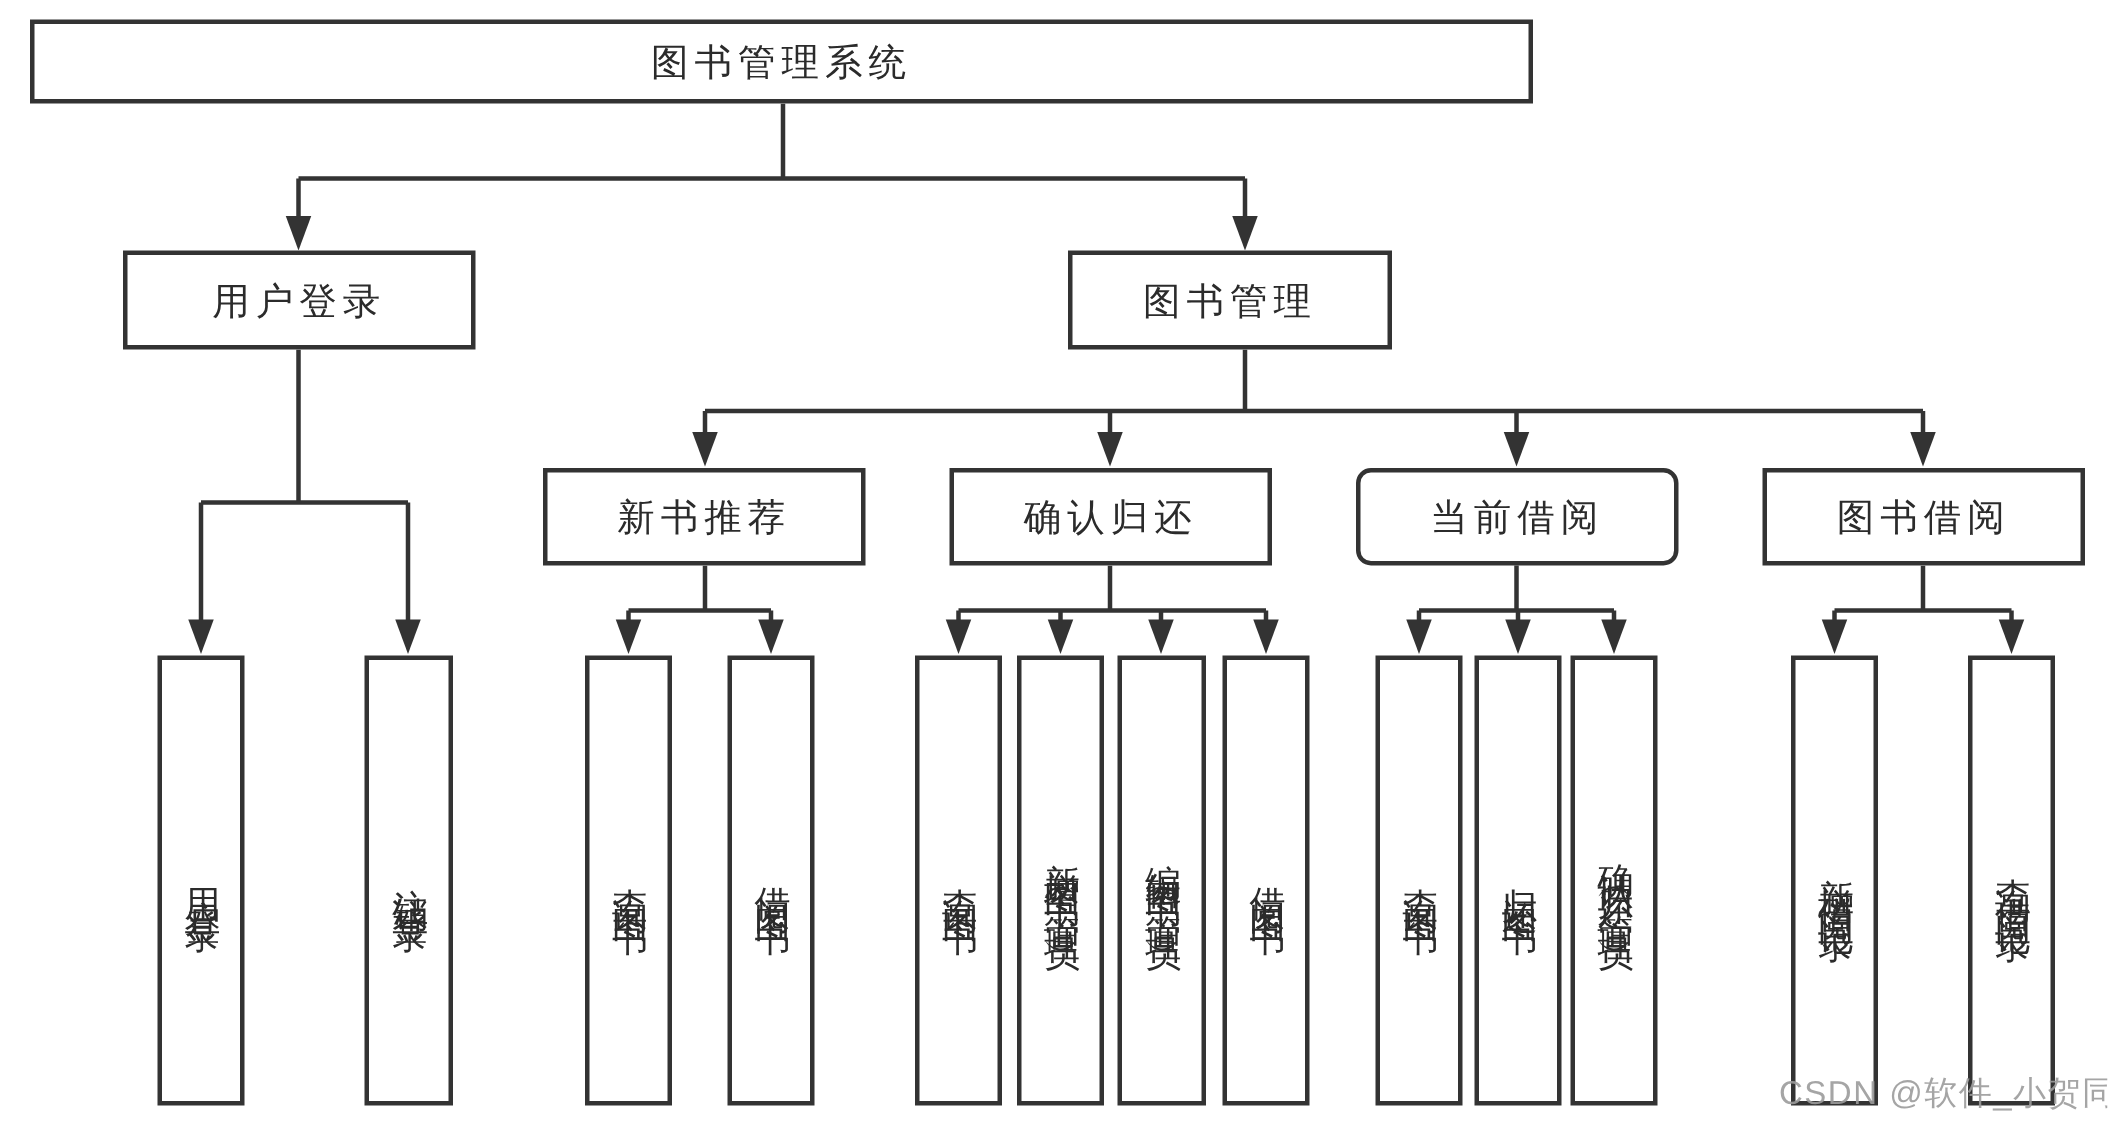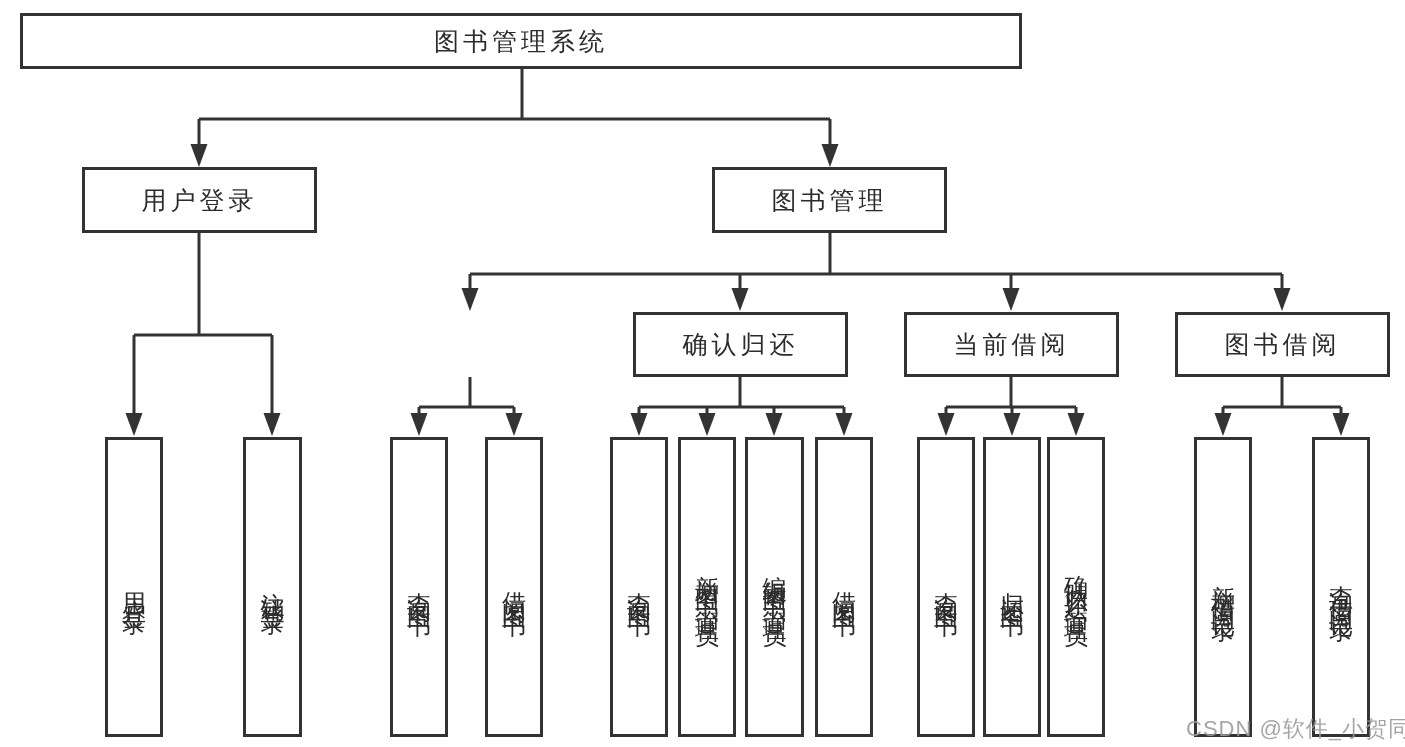--- a/index.html
+++ b/index.html
@@ -96,28 +96,31 @@
     </g>
   </svg>
 
   <div class="box" style="left:20px;top:13px;width:1002px;height:56px;">
     <span class="hlabel">图书管理系统</span>
   </div>
 
   <div class="box" style="left:82px;top:167px;width:235px;height:66px;">
     <span class="hlabel">用户登录</span>
   </div>
-  <div class="box" style="left:712px;top:167px;width:235px;height:66px;">
+  <div class="box" style="left:712px;top:167px;width:216px;height:66px;">
     <span class="hlabel">图书管理</span>
   </div>
 
+  <div class="box" style="left:362px;top:312px;width:215px;height:65px;">
+    <span class="hlabel">新书推荐</span>
+  </div>
   <div class="box" style="left:633px;top:312px;width:215px;height:65px;">
     <span class="hlabel">确认归还</span>
   </div>
-  <div class="box" style="left:904px;top:312px;width:215px;height:65px;">
+  <div class="box" style="left:904px;top:312px;width:215px;height:65px;border-radius:10px;">
     <span class="hlabel">当前借阅</span>
   </div>
   <div class="box" style="left:1175px;top:312px;width:215px;height:65px;">
     <span class="hlabel">图书借阅</span>
   </div>
 
   <div class="box" style="left:105px;top:437px;width:58px;height:300px;">
     <span class="vlabel">用户登录</span>
   </div>
   <div class="box" style="left:243px;top:437px;width:59px;height:300px;">

